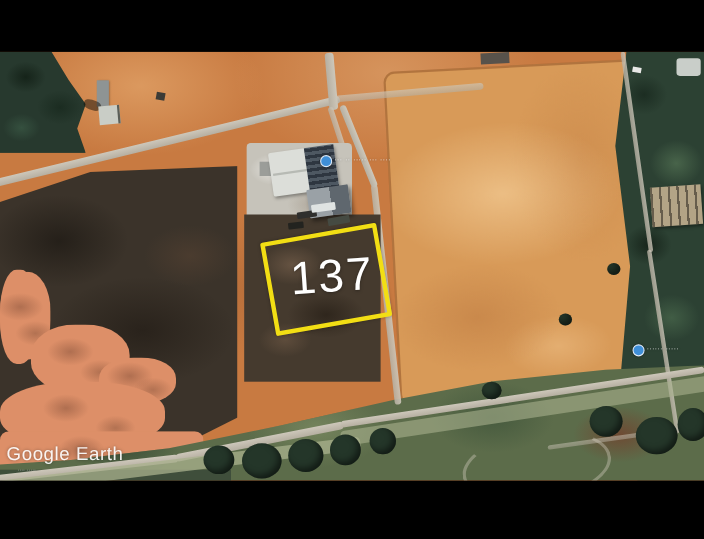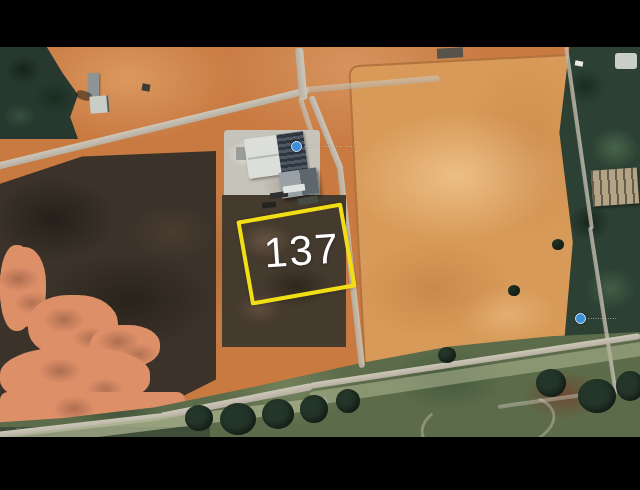--- a/index.html
+++ b/index.html
@@ -193,18 +193,19 @@
 
     <div class="abs bldg-right"></div>
     <div class="abs bldg-white"></div>
     <div class="abs car"></div>
 
     <div class="abs pin" style="left:291px;top:94px;"></div>
     <div class="abs pin-label" style="left:304px;top:95px;">∙∙∙ ∙∙ ∙∙∙∙∙ ∙∙∙ ∙∙∙∙</div>
     <div class="abs pin" style="left:575px;top:266px;"></div>
     <div class="abs pin-label" style="left:588px;top:267px;width:50px;overflow:hidden;">∙∙∙∙∙∙ ∙∙∙∙∙</div>
 
+    <div class="abs ge-mark">Google Earth</div>
     <div class="abs fine-print">∙∙∙∙ ∙∙∙∙∙</div>
   </div>
 
   <div class="abs bar top"></div>
   <div class="abs bar bottom"></div>
 </div>
 
 </body></html>

